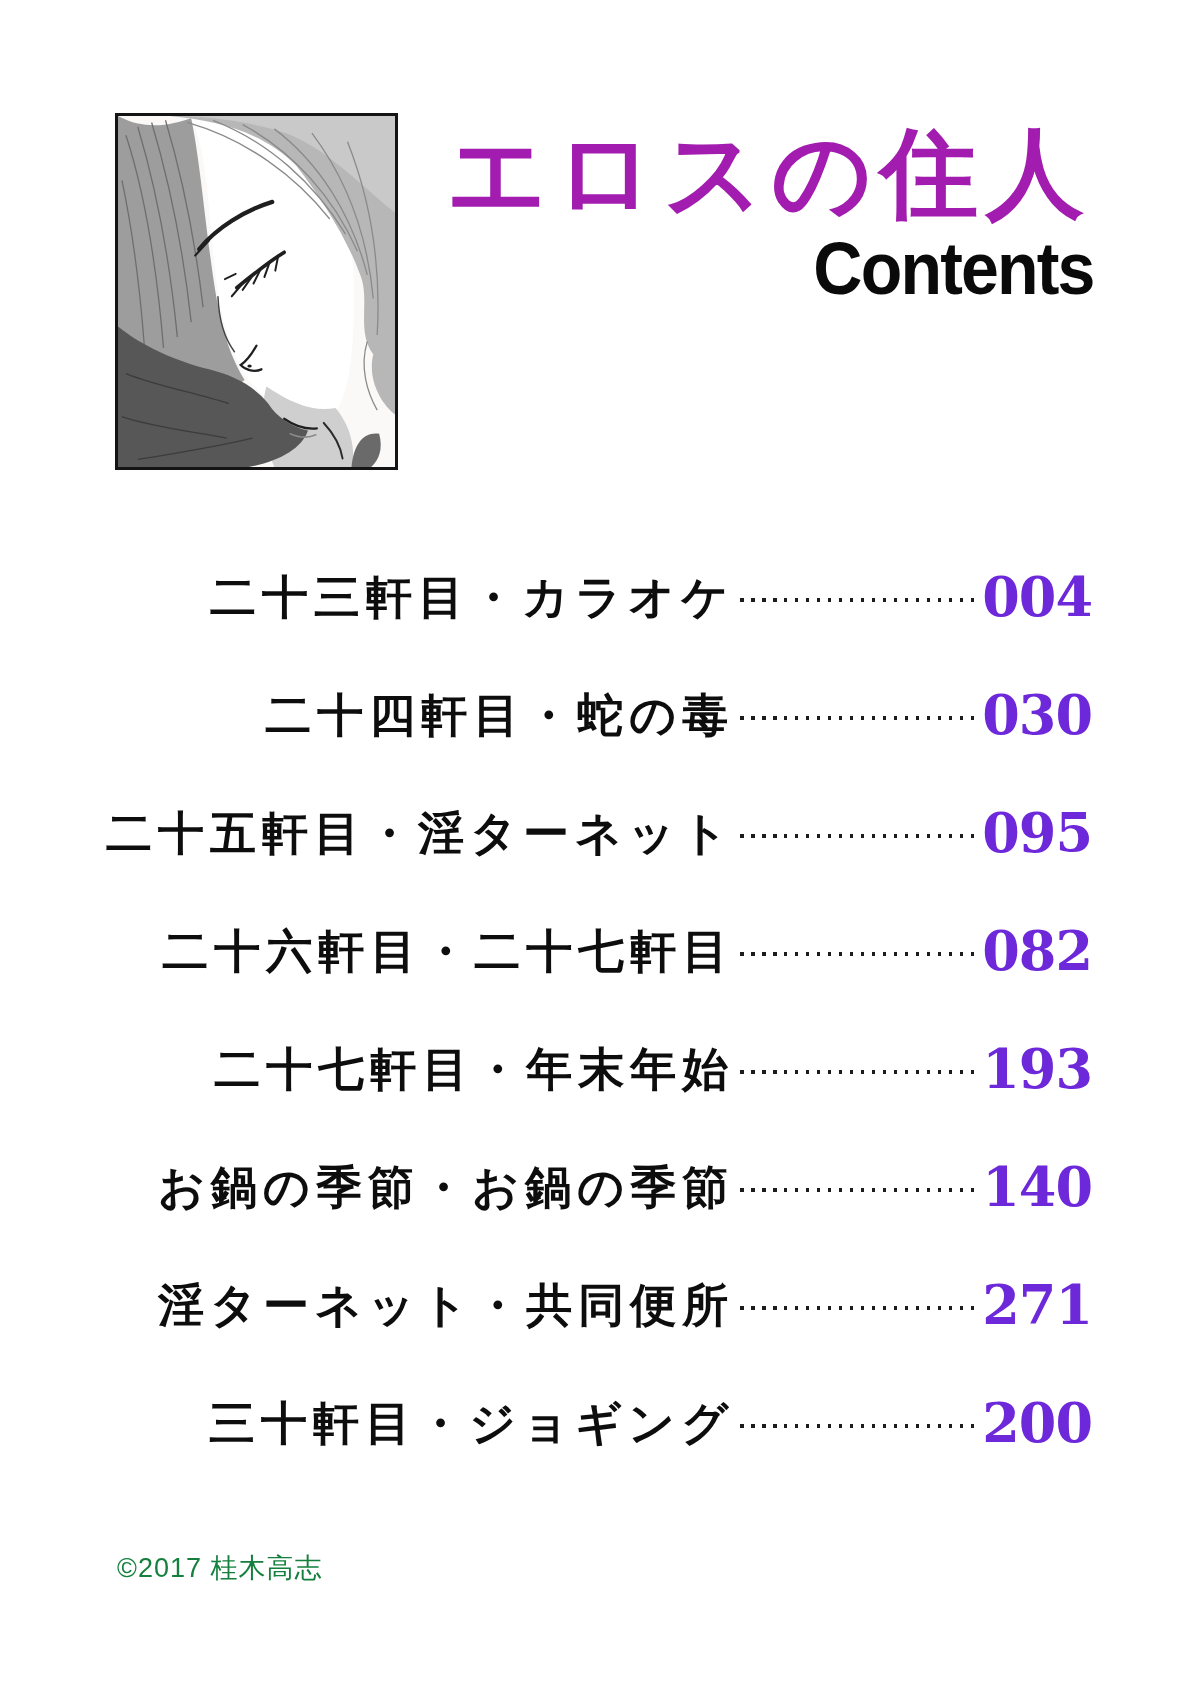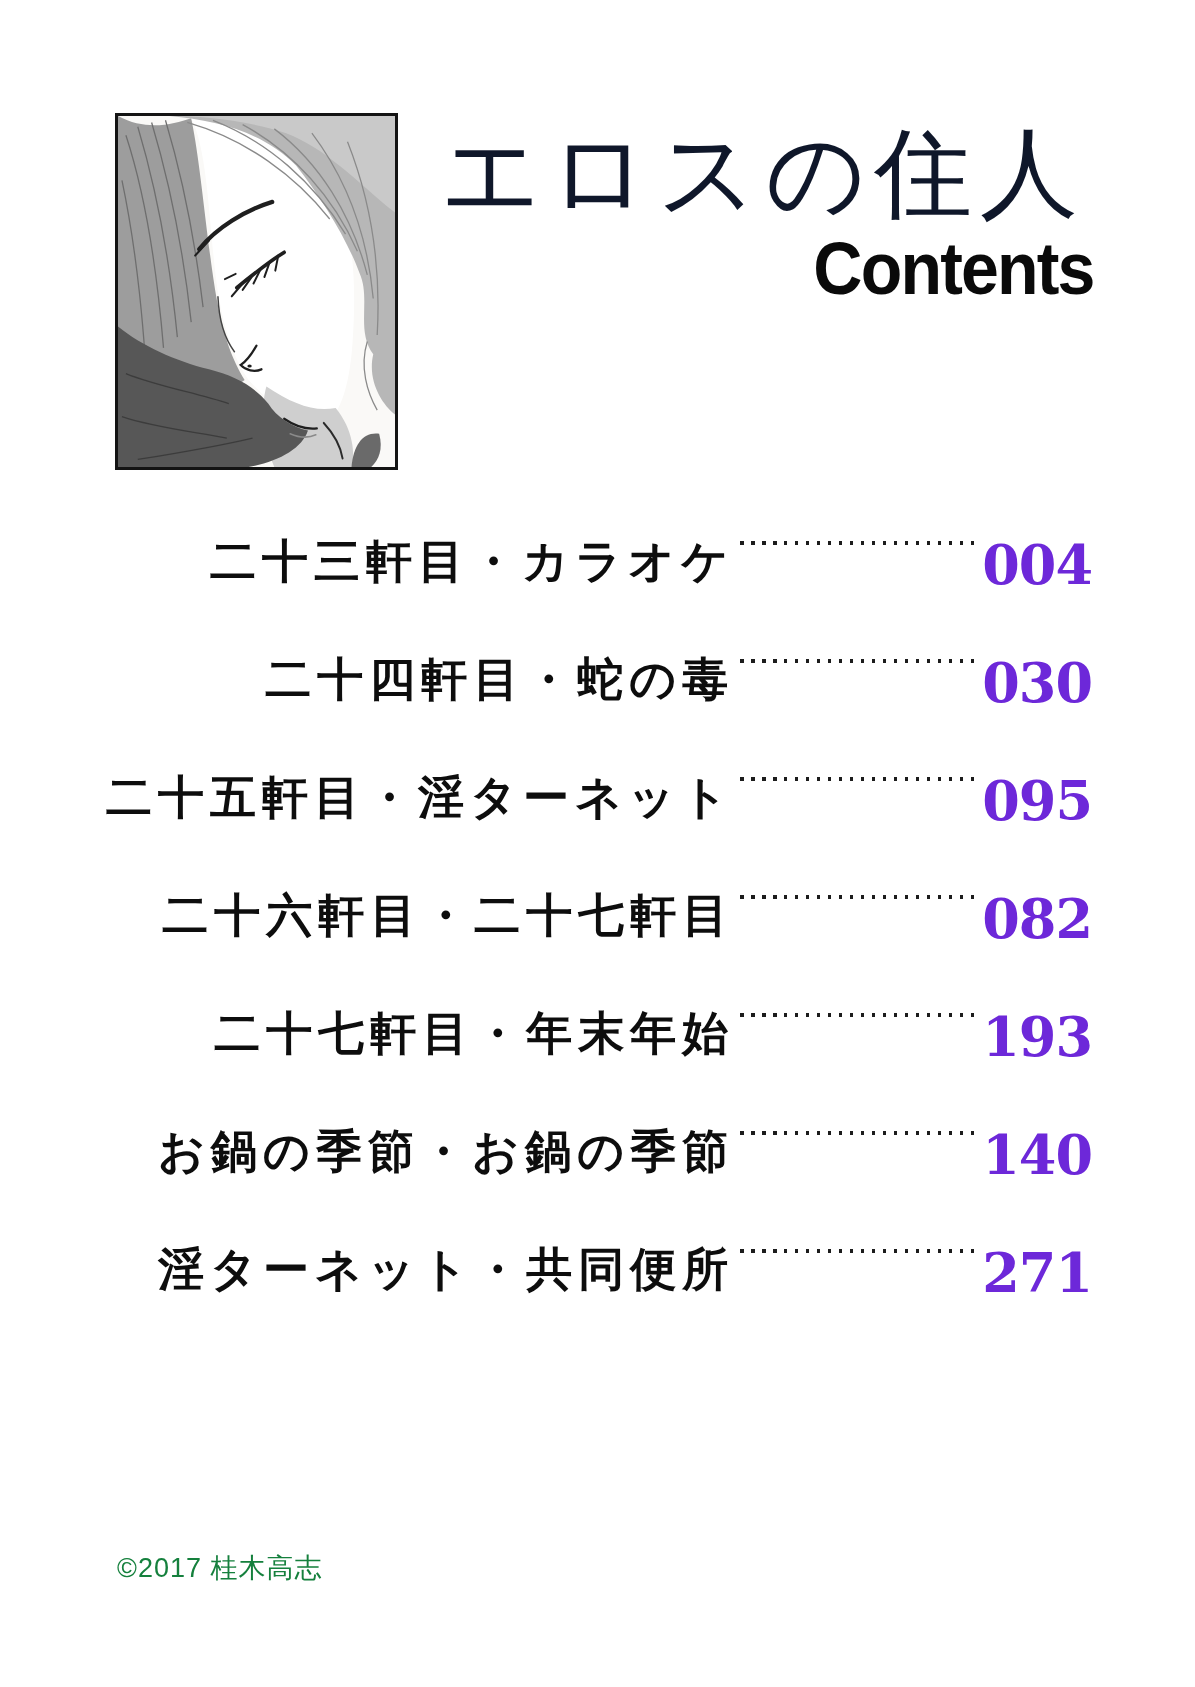--- a/index.html
+++ b/index.html
@@ -18,40 +18,40 @@
   .portrait {
     position:absolute; left:115px; top:113px;
     width:283px; height:357px;
     border:3px solid #141414;
     background:#faf9f7;
   }
   .portrait svg { display:block; width:100%; height:100%; }
 
   
   .book-title {
-    position:absolute; top:124px; right:117px;
-    font-size:98px; line-height:1.0; font-weight:400;
+    position:absolute; top:124px; right:111px;
+    font-size:98px; line-height:1.0; font-weight:700;
     letter-spacing:8px; margin-right:-8px;
-    white-space:nowrap; color:#0f172a;
+    white-space:nowrap; color:#a21caf;
   }
   .contents-heading {
     position:absolute; top:232px; right:101px;
     font-size:74px; line-height:1.0; font-weight:700;
     letter-spacing:-2px; color:#0a0a0a;
     transform:scaleX(0.92); transform-origin:100% 50%;
     white-space:nowrap;
   }
 
   
   .toc {
     position:absolute; top:538px; left:90px; right:103px;
   }
   .toc-row {
     height:118px;
-    display:flex; justify-content:flex-end;
+    display:flex; align-items:center; justify-content:flex-end;
     white-space:nowrap;
   }
   .chapter {
     font-size:46px; font-weight:700; line-height:1;
     letter-spacing:6px; margin-right:-6px;
     color:#0d0d0d;
   }
   .leader {
     width:236px; height:4px;
     margin:0 6px 0 12px;
@@ -165,17 +165,22 @@
       <span class="leader"></span>
       <span class="pagenum">140</span>
     </div>
 
     <div class="toc-row">
       <span class="chapter">淫ターネット・共同便所</span>
       <span class="leader"></span>
       <span class="pagenum">271</span>
     </div>
 
+    <div class="toc-row">
+      <span class="chapter">三十軒目・ジョギング</span>
+      <span class="leader"></span>
+      <span class="pagenum">200</span>
+    </div>
   </div>
 
   <div class="copyright">©2017 桂木高志</div>
 
 </div>
 
 </body></html>

